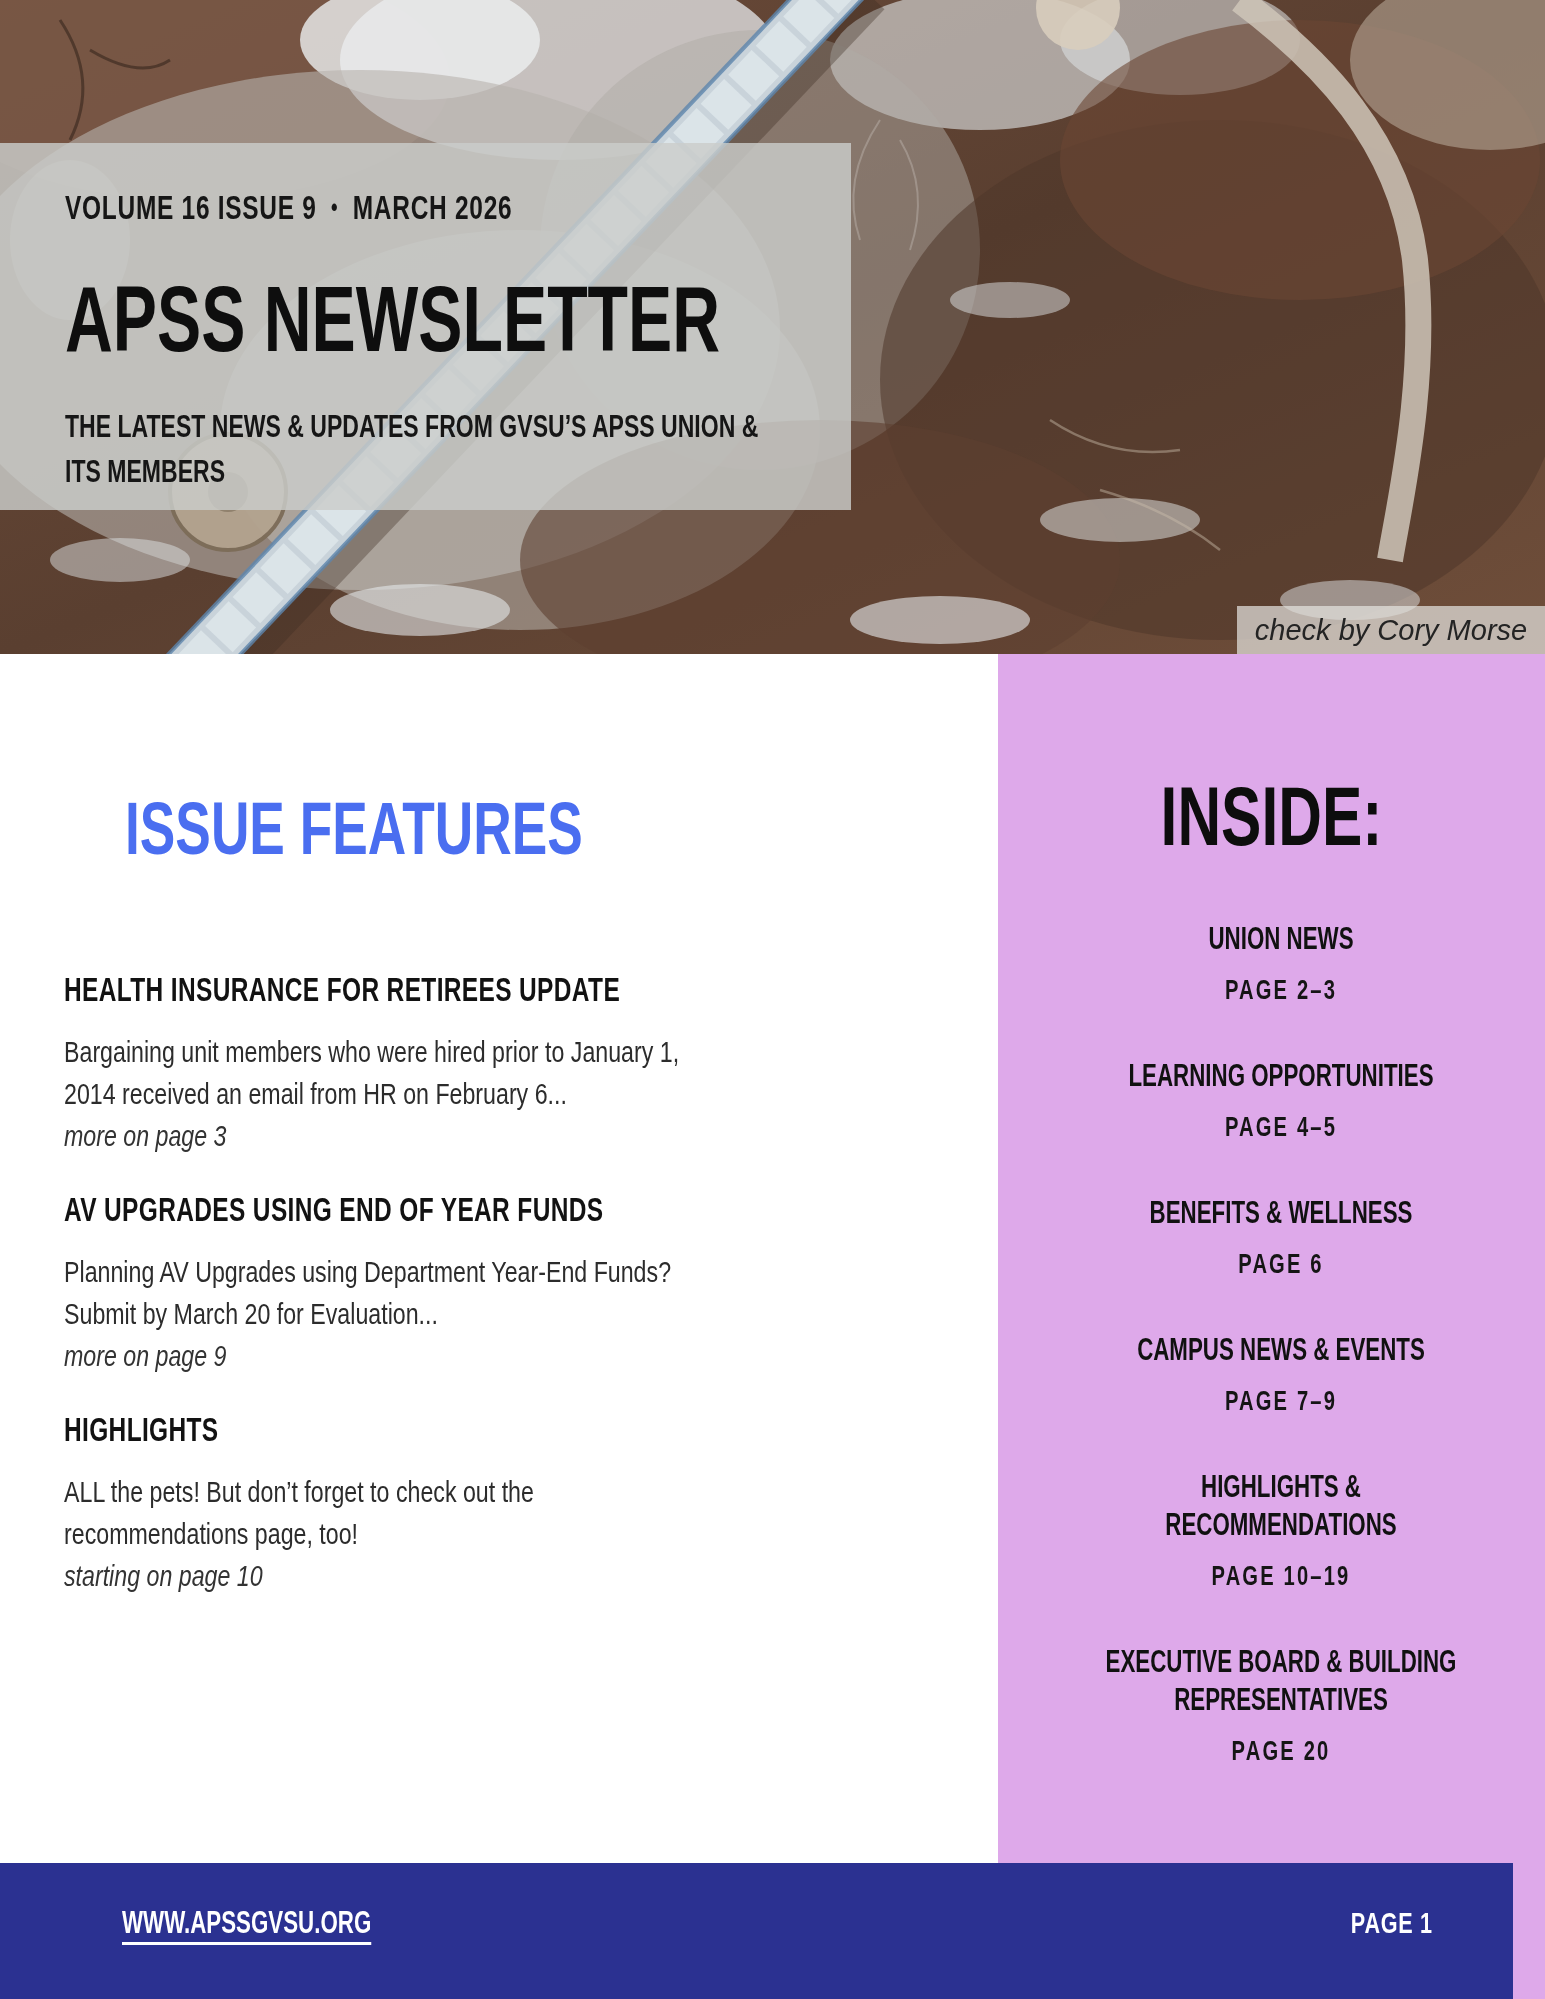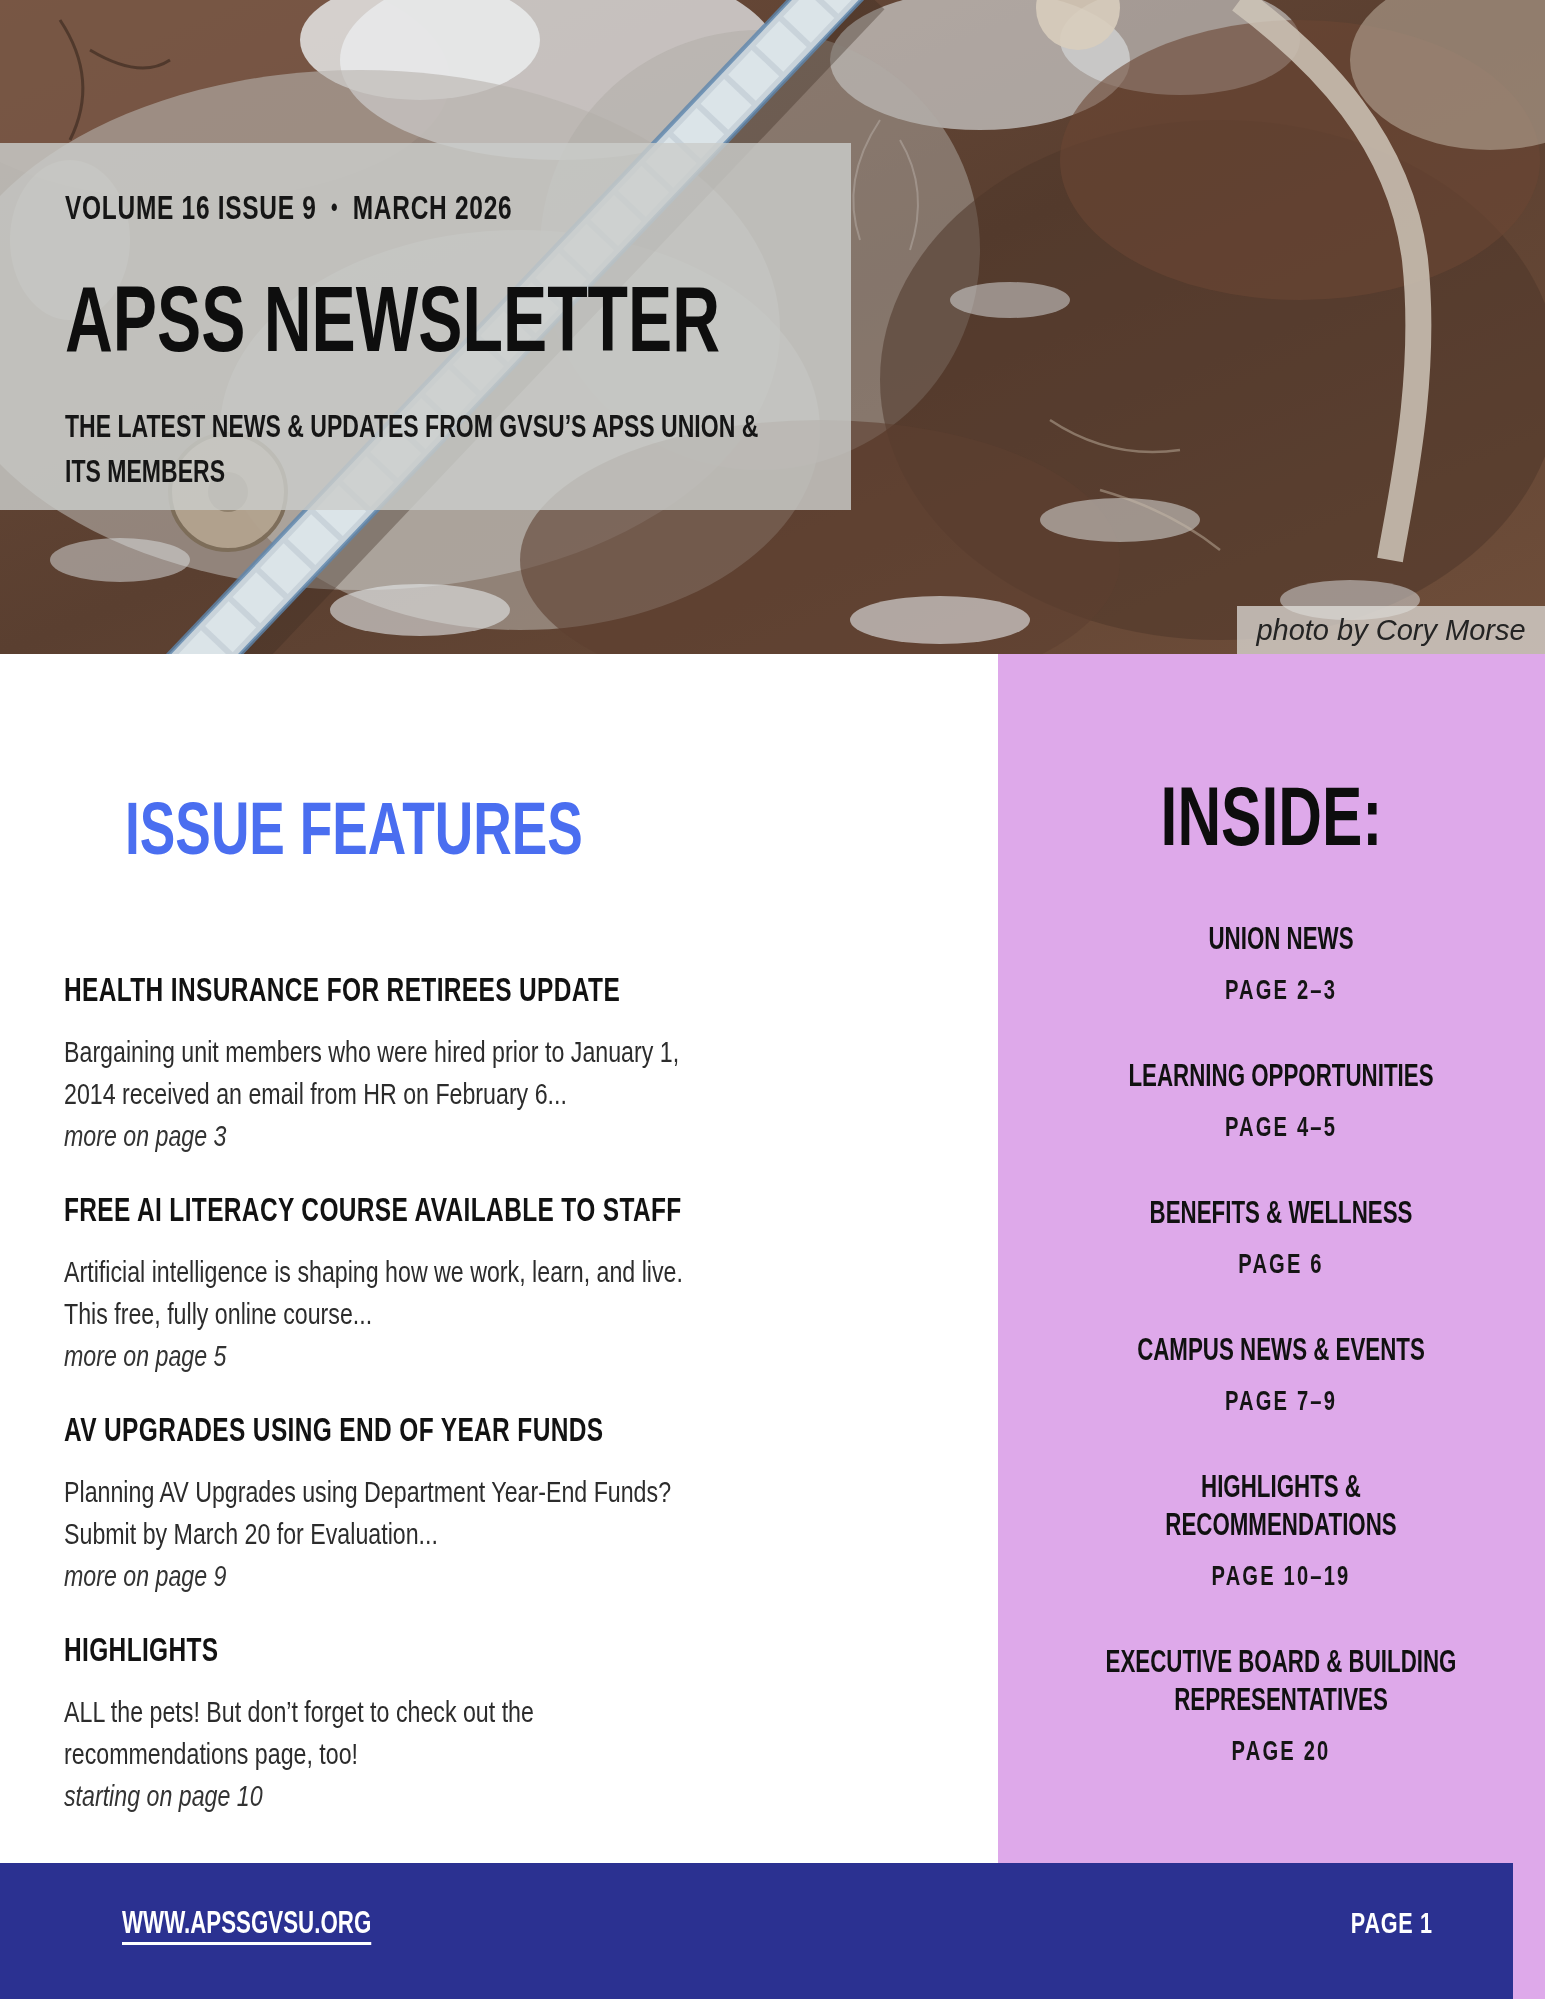--- a/index.html
+++ b/index.html
@@ -119,45 +119,37 @@
       <div class="volume-line cx">
         <span>VOLUME 16 ISSUE 9</span><span class="sep">•</span><span>MARCH 2026</span>
       </div>
       <h1 class="cover-title cx">APSS NEWSLETTER</h1>
       <p class="cover-subtitle cx">
         <span style="display:block">THE LATEST NEWS &amp; UPDATES FROM GVSU’S APSS UNION &amp;</span>
         <span style="display:block">ITS MEMBERS</span>
       </p>
     </div>
 
-    <div class="photo-credit">photo by Cory Morse</div>
+    <div class="photo-credit">check by Cory Morse</div>
   </header>
 
   <main class="main-col">
     <h2 class="features-heading cx">ISSUE FEATURES</h2>
 
     <div class="features-list">
 
       <article class="feature">
         <h3 class="cx">HEALTH INSURANCE FOR RETIREES UPDATE</h3>
         <p class="bodyx">
           <span class="line">Bargaining unit members who were hired prior to January 1,</span>
           <span class="line">2014 received an email from HR on February 6...</span>
         </p>
         <p class="note bodyx">more on page 3</p>
       </article>
 
-      <article class="feature">
-        <h3 class="cx">FREE AI LITERACY COURSE AVAILABLE TO STAFF</h3>
-        <p class="bodyx">
-          <span class="line">Artificial intelligence is shaping how we work, learn, and live.</span>
-          <span class="line">This free, fully online course...</span>
-        </p>
-        <p class="note bodyx">more on page 5</p>
-      </article>
 
       <article class="feature">
         <h3 class="cx">AV UPGRADES USING END OF YEAR FUNDS</h3>
         <p class="bodyx">
           <span class="line">Planning AV Upgrades using Department Year-End Funds?</span>
           <span class="line">Submit by March 20 for Evaluation...</span>
         </p>
         <p class="note bodyx">more on page 9</p>
       </article>
 

